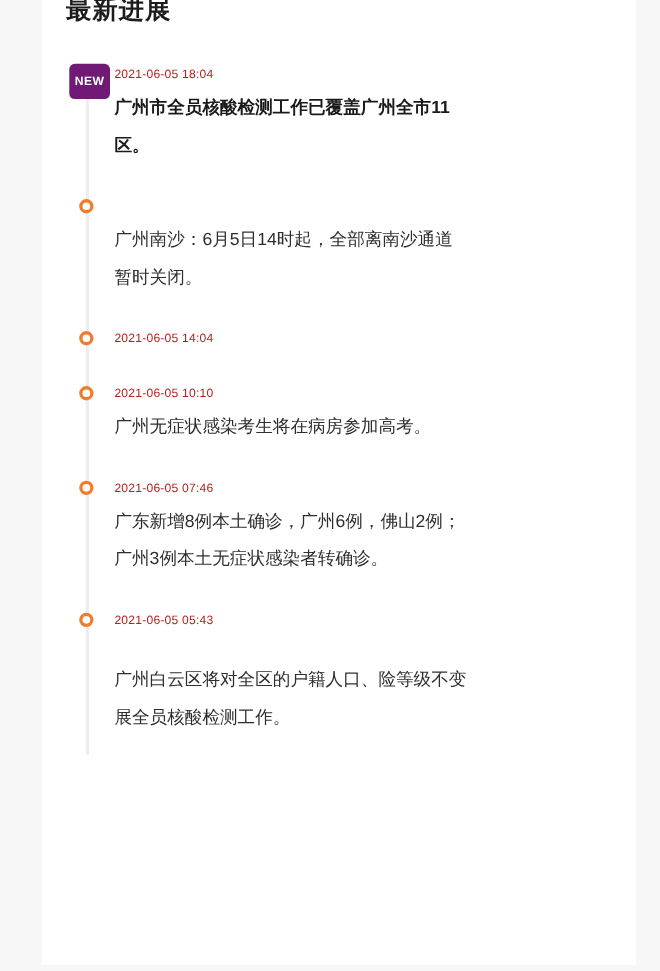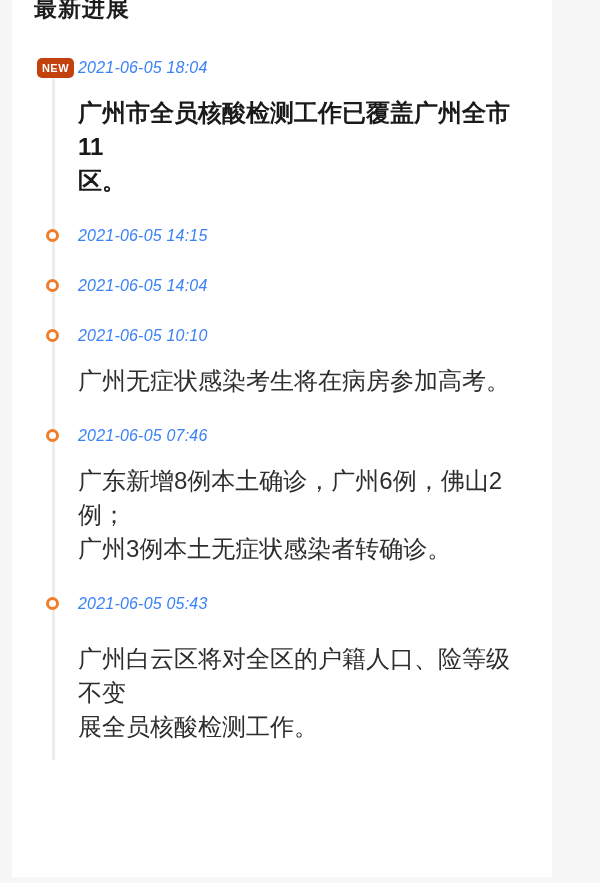--- a/index.html
+++ b/index.html
@@ -4,21 +4,21 @@
 <style>
   * { margin: 0; padding: 0; box-sizing: border-box; }
   html, body {
     width: 600px; height: 883px;
     background: #f7f7f8;
     font-family: "Liberation Sans", "DejaVu Sans", sans-serif;
     overflow: hidden;
   }
   .card {
     position: absolute;
-    left: 12px; top: 0;
+    left: 38px; top: 0;
     width: 540px; height: 877px;
     background: #ffffff;
     overflow: hidden;
   }
   .page-title {
     margin: -7px 0 0 22px;
     font-size: 23px;
     line-height: 30px;
     font-weight: 700;
     color: #1c1c1c;
@@ -39,54 +39,53 @@
     background: #ededed;
   }
   .item { position: relative; margin-bottom: 26px; }
   .meta {
     position: relative;
     height: 24px;
     display: flex;
     align-items: center;
   }
   .time {
-    font-size: 16px;
-    color: #3b82f6;
+    font-size: 11px;
+    color: #b91c1c;
     letter-spacing: 0.2px;
-    font-style: italic;
   }
   .dot {
     position: absolute;
     left: -32px;
     top: 5px;
     width: 13px; height: 13px;
     border: 3.5px solid #ef7d2c;
     border-radius: 50%;
     background: #ffffff;
   }
   .new-badge {
     position: absolute;
     left: -41px;
     top: 2px;
-    width: 37px; height: 20px;
-    background: #c2410c;
+    width: 37px; height: 32px;
+    background: #701a75;
     border-radius: 5px;
     color: #ffffff;
     font-size: 11px;
     font-weight: 700;
     letter-spacing: 0.5px;
     display: flex;
     align-items: center;
     justify-content: center;
     z-index: 2;
   }
   .body-text {
-    margin-top: 16px;
+    margin-top: 2px;
     max-width: 452px;
-    font-size: 24px;
+    font-size: 16px;
     line-height: 34px;
     color: #2e2e2e;
     white-space: pre-line;
   }
   .item.highlight .body-text {
     font-weight: 700;
     color: #1a1a1a;
   }
 </style>
 </head>
@@ -103,22 +102,23 @@
         <span class="new-badge">NEW</span>
         <span class="time">2021-06-05 18:04</span>
       </div>
       <div class="body-text">广州市全员核酸检测工作已覆盖广州全市11
 区。</div>
     </div>
 
     <div class="item">
       <div class="meta">
         <span class="dot"></span>
-        <span class="time">2021-06-05 14:15</span>
       </div>
+      <div class="body-text">广州南沙：6月5日14时起，全部离南沙通道
+暂时关闭。</div>
     </div>
 
     <div class="item">
       <div class="meta">
         <span class="dot"></span>
         <span class="time">2021-06-05 14:04</span>
       </div>
     </div>
 
     <div class="item">

